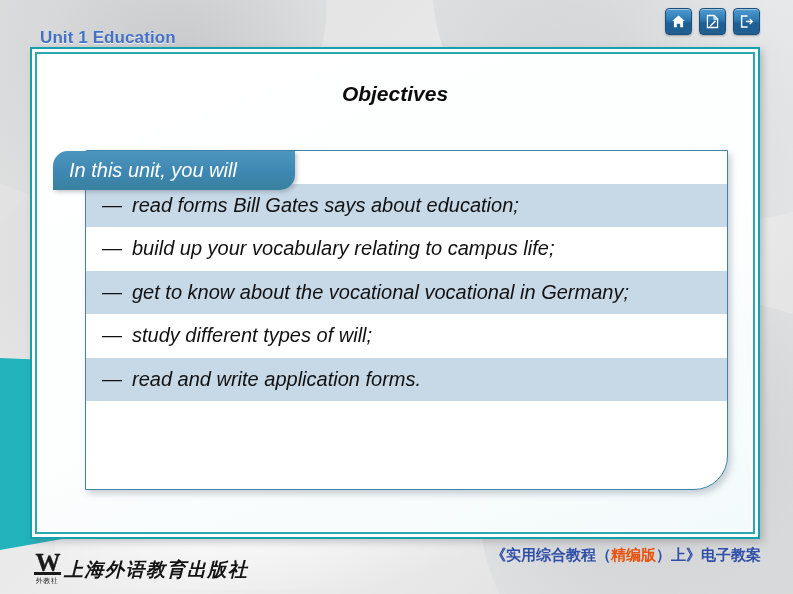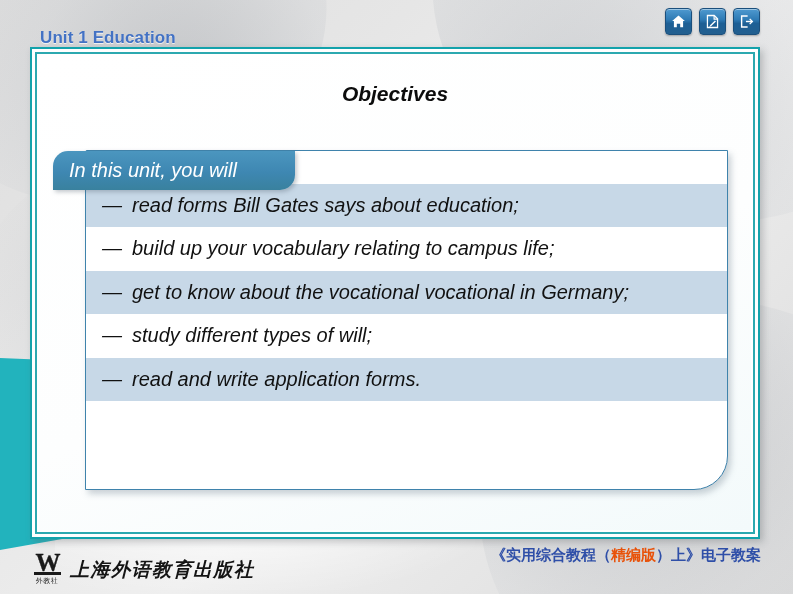--- a/index.html
+++ b/index.html
@@ -210,21 +210,20 @@
     color: #1d1d1d;
     margin-top: 1px;
     letter-spacing: 0.5px;
   }
   .logo-name {
     font-family: Liberation Sans, sans-serif;
     font-size: 19px;
     font-weight: bold;
     font-style: italic;
     color: #141414;
-    margin-left: 6px;
     padding-bottom: 3px;
     letter-spacing: 1.5px;
   }
   .footer-caption {
     position: absolute;
     right: 32px; top: 0;
     font-family: "DejaVu Serif", serif;
     font-size: 15px;
     font-weight: bold;
     color: #2f4fa8;

